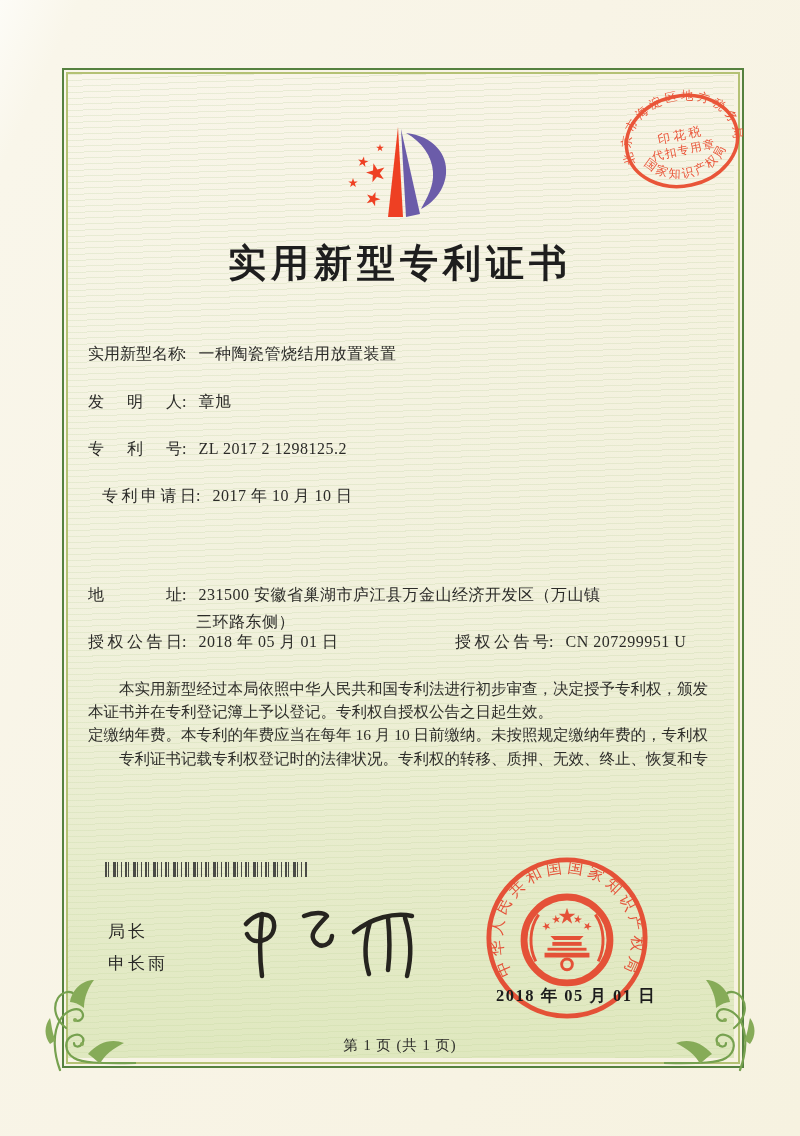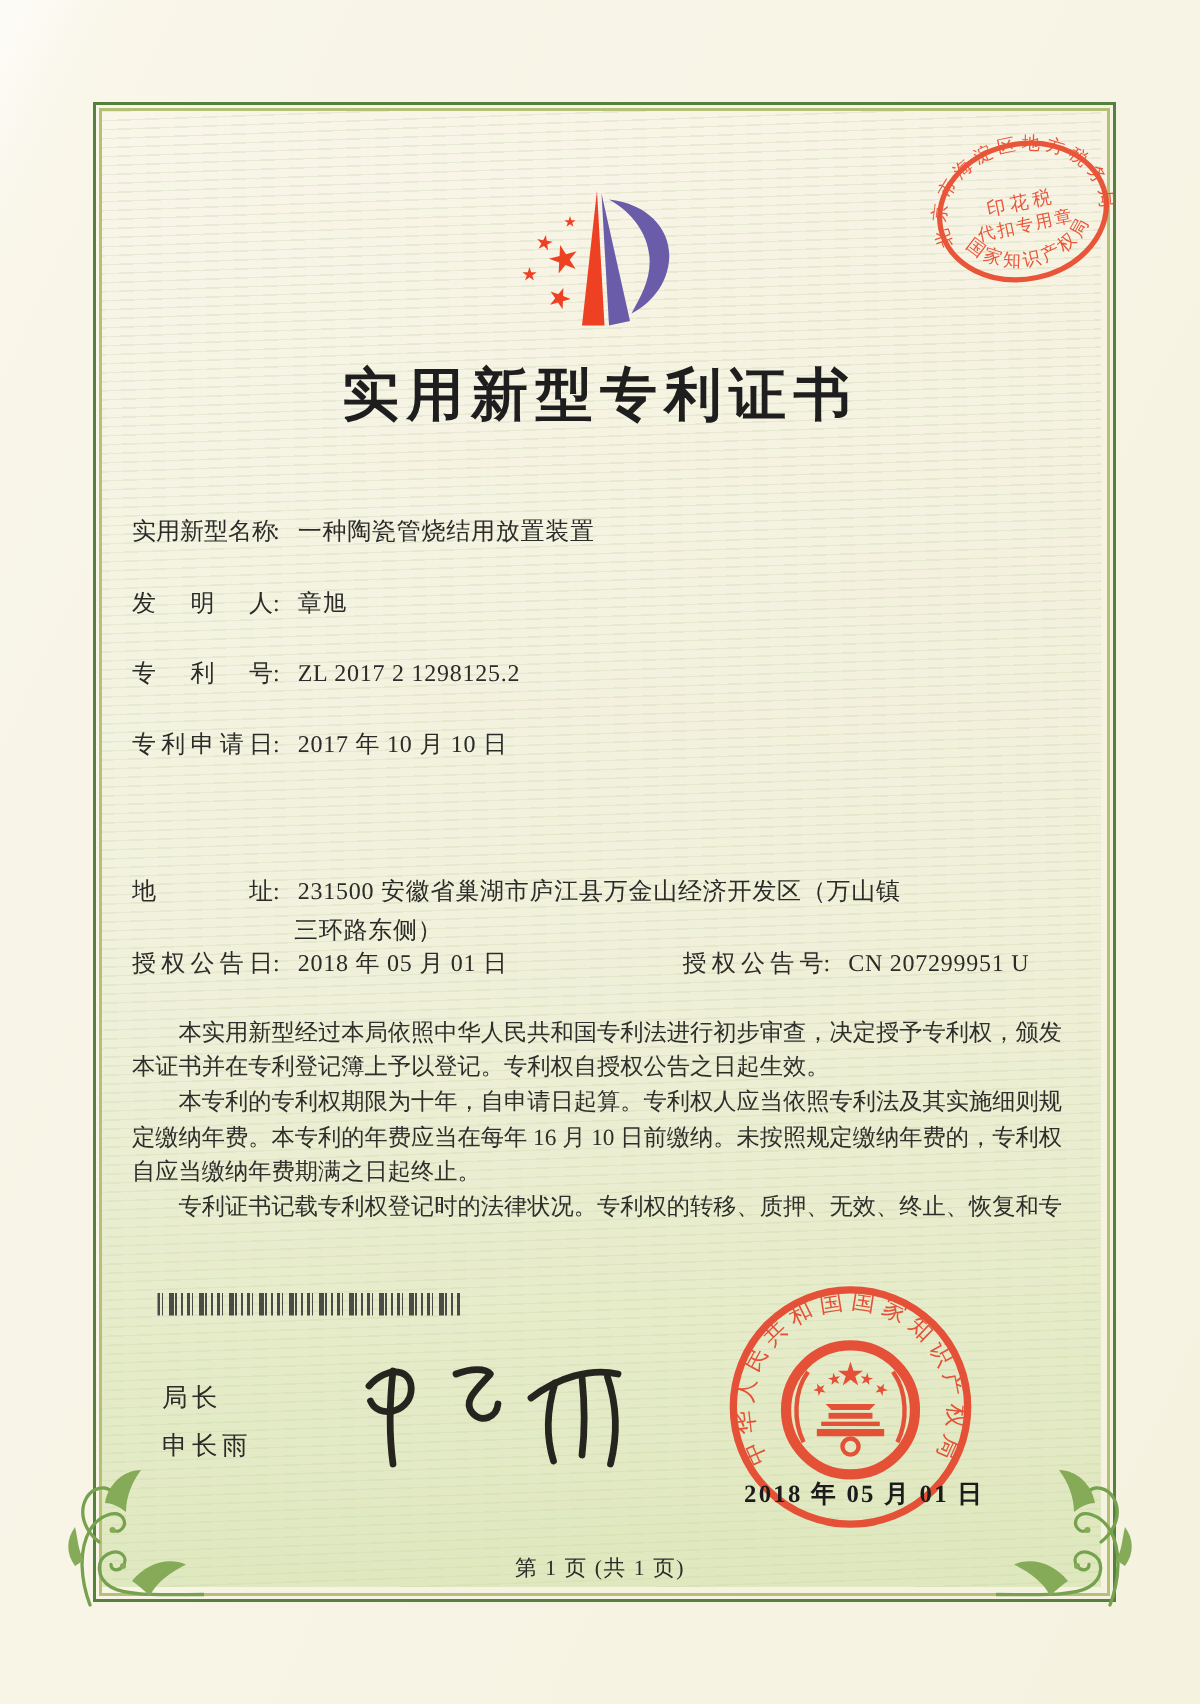--- a/index.html
+++ b/index.html
@@ -16,21 +16,21 @@
           repeating-linear-gradient(178deg,rgba(146,182,108,0.16) 0px,rgba(146,182,108,0.16) 1px,rgba(0,0,0,0) 1px,rgba(0,0,0,0) 6px);}
   .flourish{position:absolute;width:100px;height:112px;}
   .abs{position:absolute;}
   .certno{left:95px;top:116px;font-size:17px;letter-spacing:2px;white-space:nowrap;}
   .title{left:0;right:0;top:238px;text-align:center;font-size:38px;font-weight:bold;
          letter-spacing:5px;color:#1e1e1e;}
   .row{left:88px;font-size:16px;white-space:nowrap;}
   .flabel{display:inline-block;width:94px;text-align:justify;text-align-last:justify;}
   .colon{display:inline-block;margin-right:12px;}
   .val{letter-spacing:0.5px;}
-  .addr2{padding-left:108px;font-family:Liberation Mono, monospace;}
+  .addr2{padding-left:108px;}
   .para{left:88px;width:630px;font-size:15.5px;line-height:23.2px;color:#2e2e2a;margin-top:15px;}
   .ind{padding-left:31px;}
   .barcode{left:105px;top:862px;width:202px;height:15px;opacity:.85;
       background:repeating-linear-gradient(90deg,#2f2f2f 0 2px,transparent 2px 3px,
         #2f2f2f 3px 4px,transparent 4px 8px,#2f2f2f 8px 11px,transparent 11px 12px,
         #2f2f2f 12px 13px,transparent 13px 16px,#2f2f2f 16px 17px,transparent 17px 20px);}
   .chief{left:108px;font-size:17px;letter-spacing:3px;}
   .sealdate{left:496px;top:985px;font-size:16.5px;letter-spacing:1.5px;color:#1c1c1c;
             font-weight:bold;z-index:6;}
   .footer{left:0;right:0;top:1036px;text-align:center;font-size:14.5px;letter-spacing:1px;}
@@ -115,38 +115,36 @@
 
   <div class="abs row" style="top:344px;">
     <span class="flabel">实用新型名称</span><span class="colon">:</span><span class="val">一种陶瓷管烧结用放置装置</span>
   </div>
   <div class="abs row" style="top:392px;">
     <span class="flabel">发明人</span><span class="colon">:</span><span class="val">章旭</span>
   </div>
   <div class="abs row" style="top:439px;">
     <span class="flabel">专利号</span><span class="colon">:</span><span class="val">ZL 2017 2 1298125.2</span>
   </div>
-  <div class="abs row" style="top:486px;">
+  <div class="abs row" style="top:486px;margin-left:14px;">
     <span class="flabel">专利申请日</span><span class="colon">:</span><span class="val">2017 年 10 月 10 日</span>
   </div>
   <div class="abs row" style="top:581px;line-height:27px;">
     <div><span class="flabel">地址</span><span class="colon">:</span><span class="val">231500 安徽省巢湖市庐江县万金山经济开发区（万山镇</span></div>
     <div class="addr2"><span class="val">三环路东侧）</span></div>
   </div>
   <div class="abs row" style="top:632px;width:630px;">
     <span class="flabel">授权公告日</span><span class="colon">:</span><span class="val">2018 年 05 月 01 日</span>
     <span class="abs" style="left:367px;top:0;"><span class="flabel">授权公告号</span><span class="colon">:</span><span class="val">CN 207299951 U</span></span>
   </div>
 
   <div class="abs para" style="top:662px;">
     <div class="ind">本实用新型经过本局依照中华人民共和国专利法进行初步审查，决定授予专利权，颁发</div>
     <div>本证书并在专利登记簿上予以登记。专利权自授权公告之日起生效。</div>
-    <div class="ind">本专利的专利权期限为十年，自申请日起算。专利权人应当依照专利法及其实施细则规</div>
     <div>定缴纳年费。本专利的年费应当在每年 16 月 10 日前缴纳。未按照规定缴纳年费的，专利权</div>
-    <div>自应当缴纳年费期满之日起终止。</div>
     <div class="ind">专利证书记载专利权登记时的法律状况。专利权的转移、质押、无效、终止、恢复和专</div>
   </div>
 
   <div class="abs barcode"></div>
 
   <div class="abs chief" style="top:920px;">局长</div>
   <div class="abs chief" style="top:952px;">申长雨</div>
 
   <svg class="abs sig" width="195" height="92" viewBox="0 0 195 92">
     <g stroke="#26241f" stroke-width="4.5" fill="none" stroke-linecap="round" stroke-linejoin="round">

